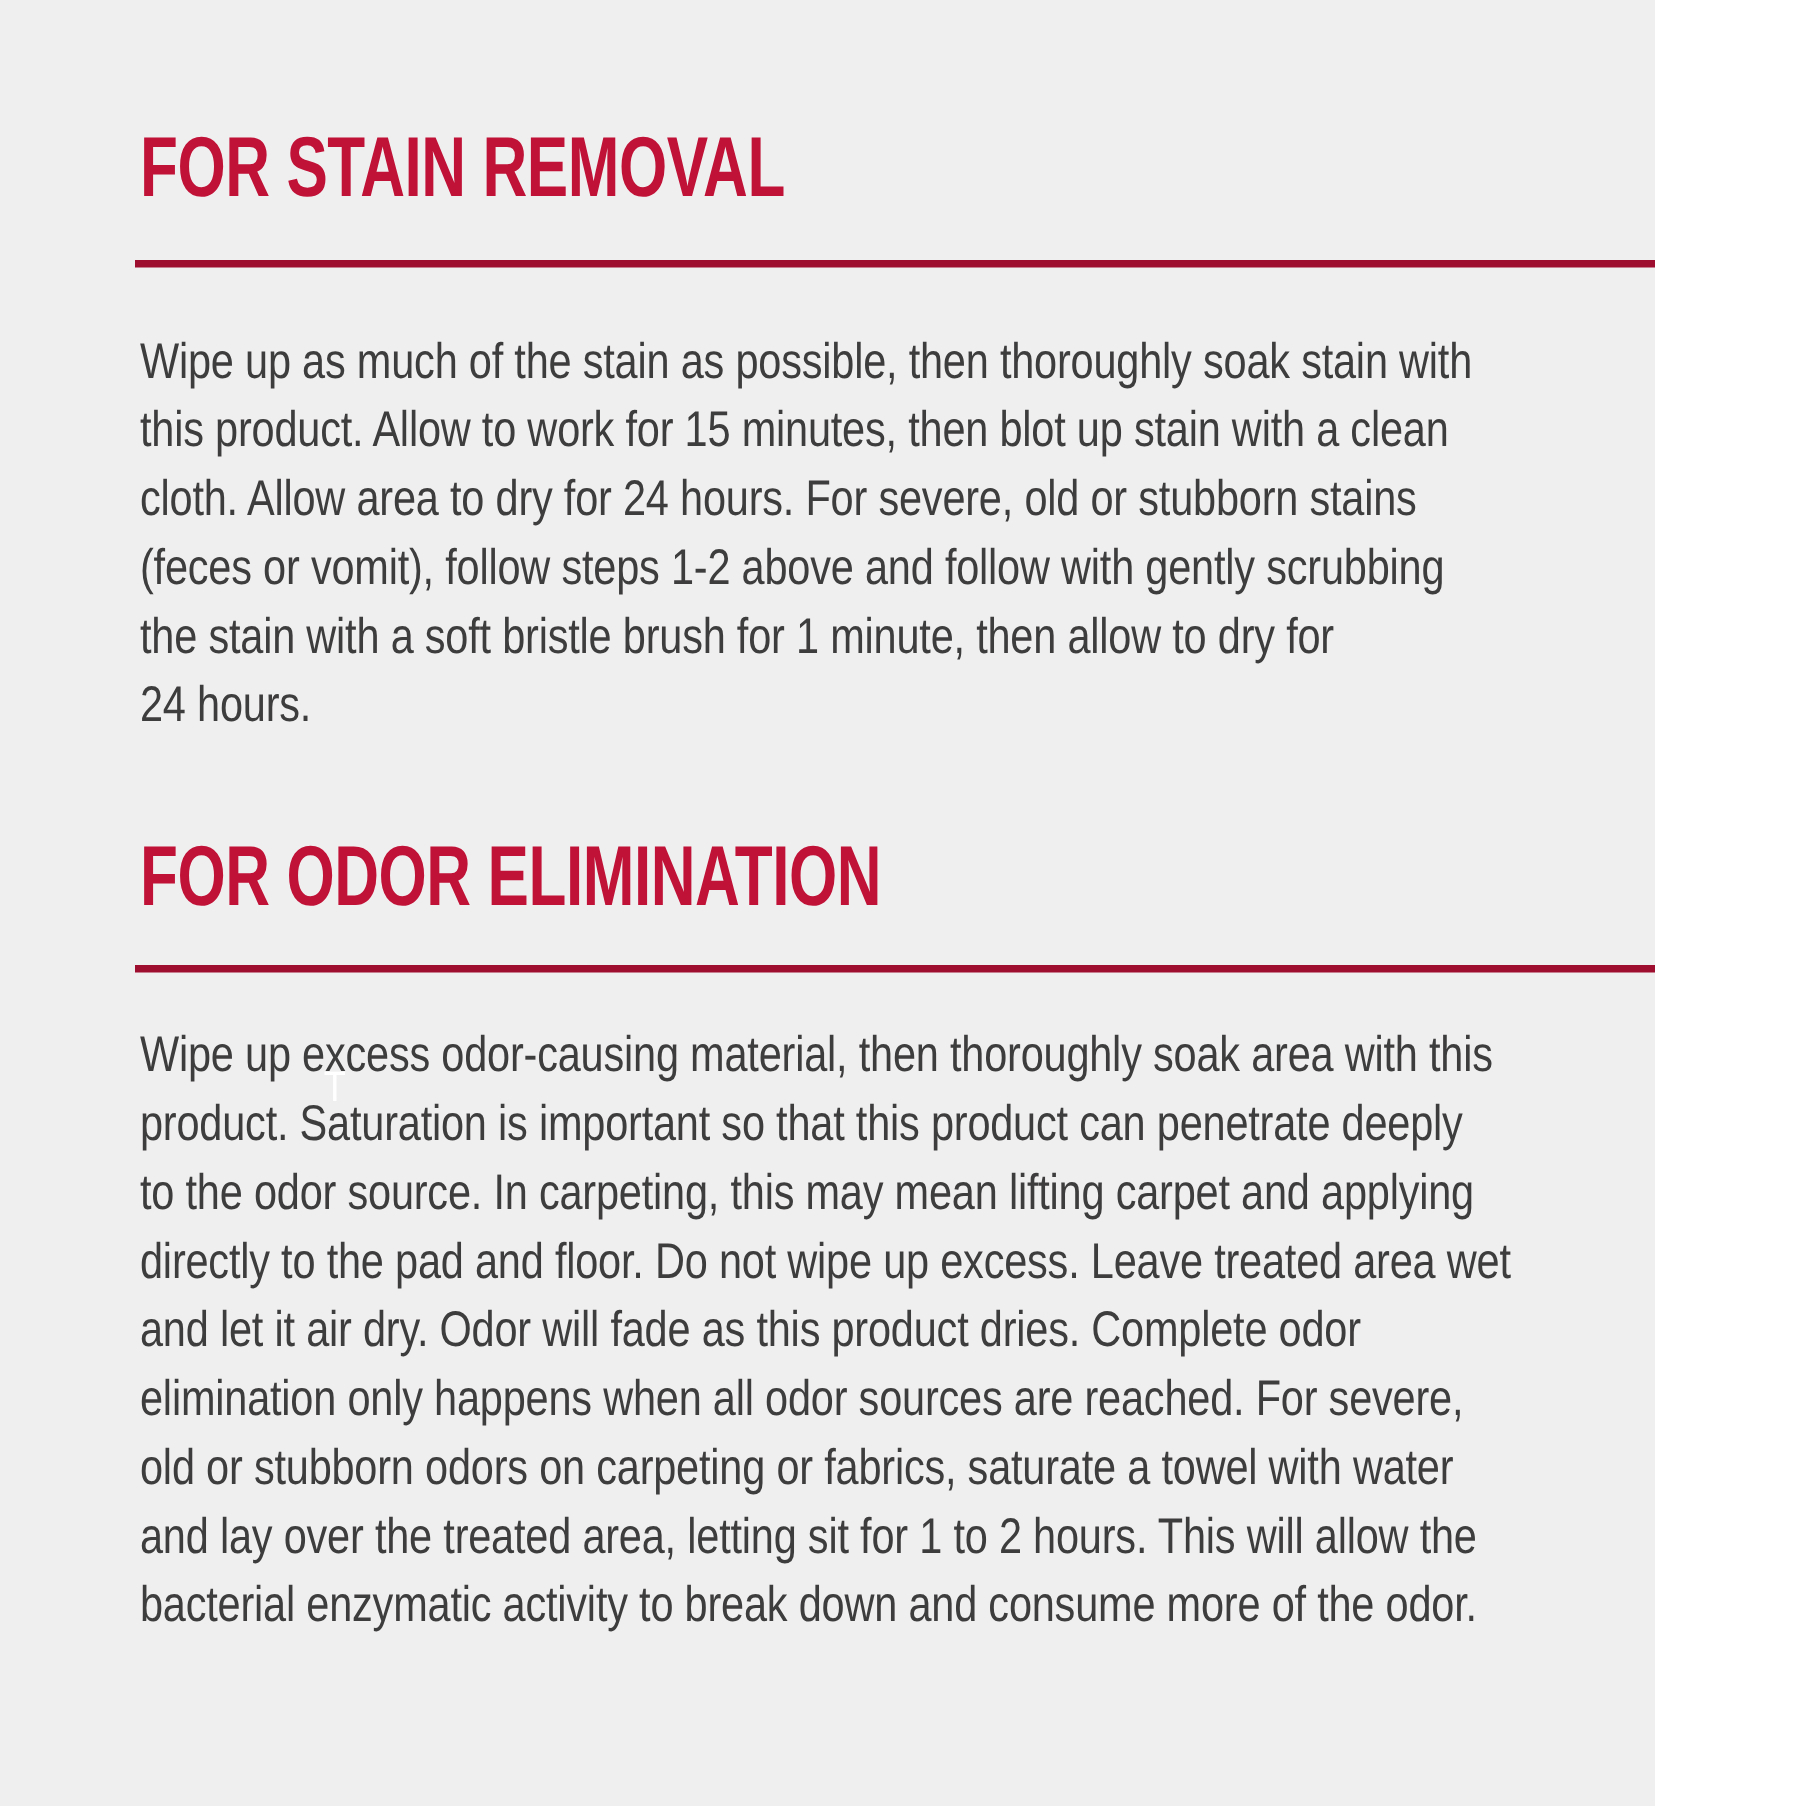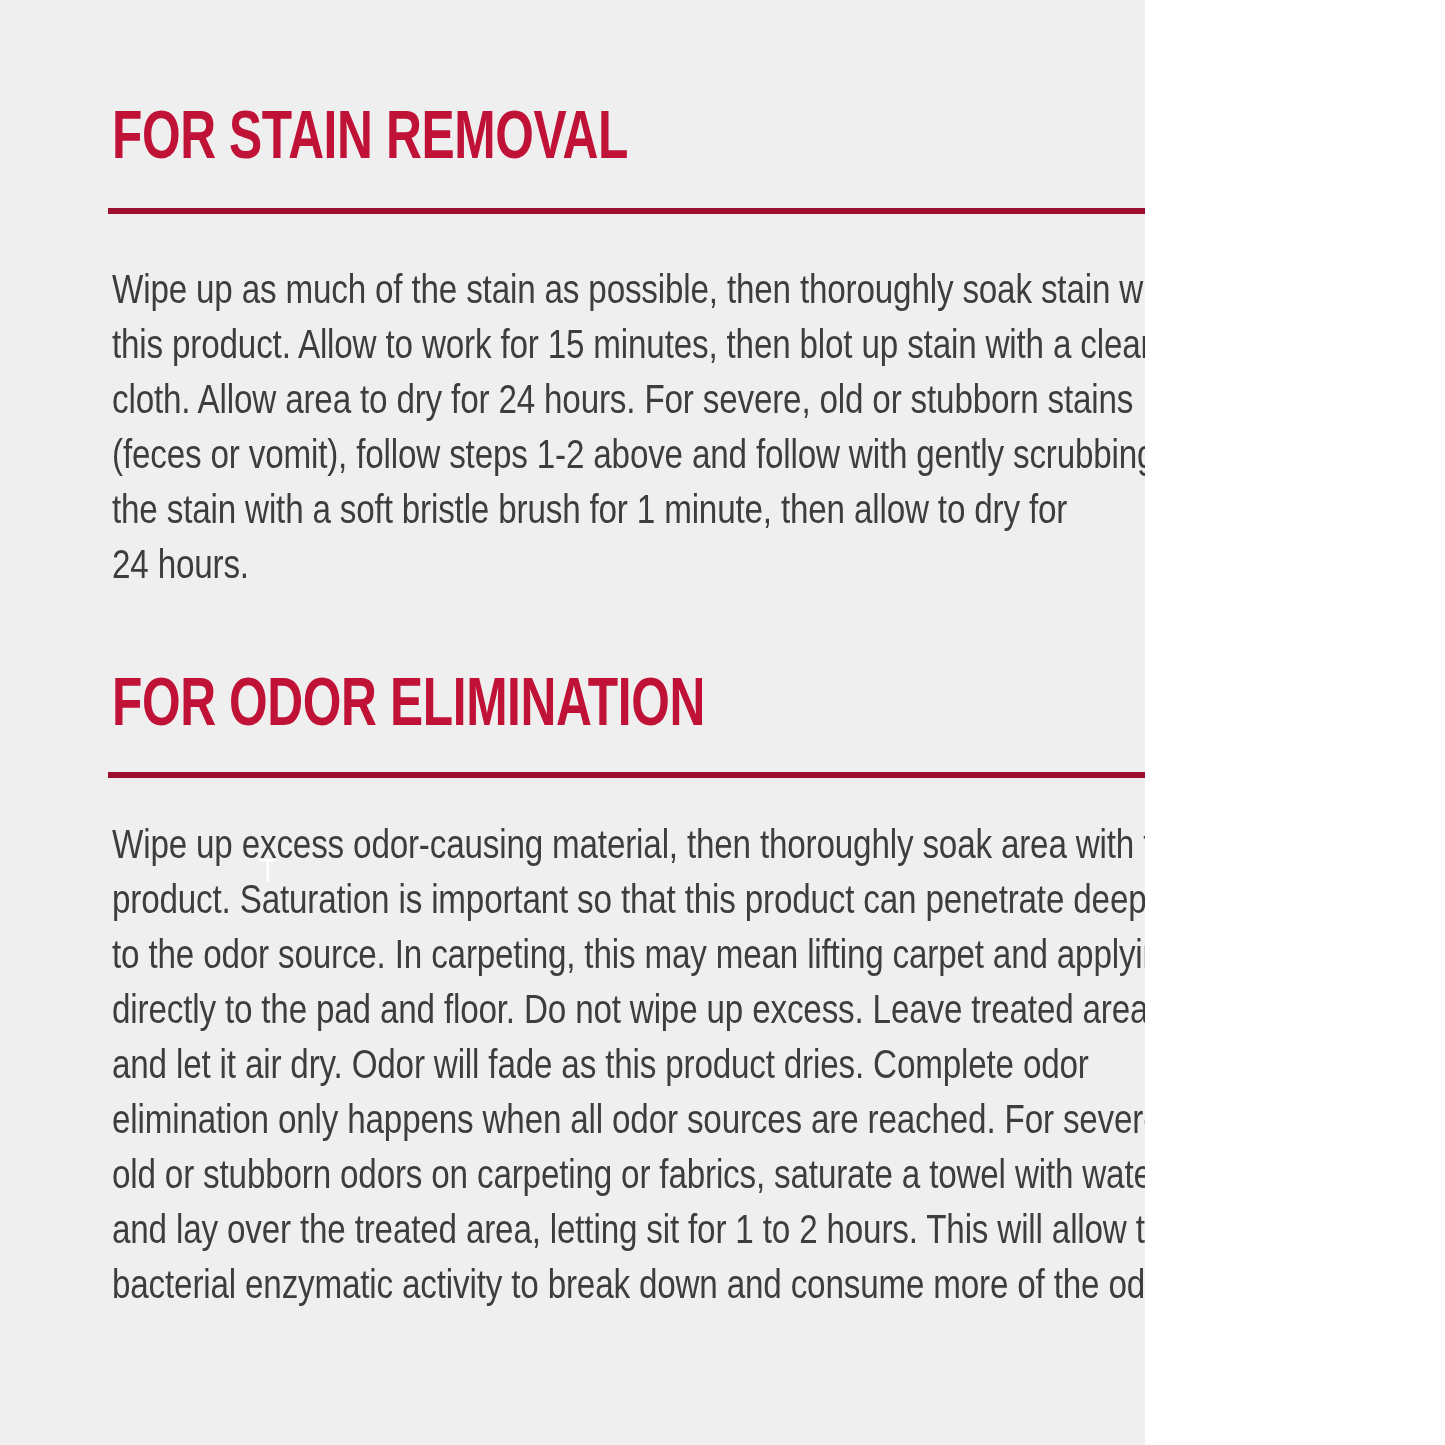--- a/index.html
+++ b/index.html
@@ -6,21 +6,21 @@
     --background: #f0efef;
     --text: #3e3d3d;
     --heading: #c01137;
     --rule: #9e0f2f;
     --artifact: #ffffff;
   }
   * { margin: 0; padding: 0; box-sizing: border-box; }
   html, body { background: #ffffff; }
   .page {
     position: relative;
-    width: 1145px;
+    width: 1324px;
     height: 1445px;
     background: var(--background);
     overflow: hidden;
     font-family: "Liberation Sans", sans-serif;
   }
   .section-heading {
     position: absolute;
     left: 112px;
     font-family: "Liberation Sans", sans-serif;
     font-weight: 700;

